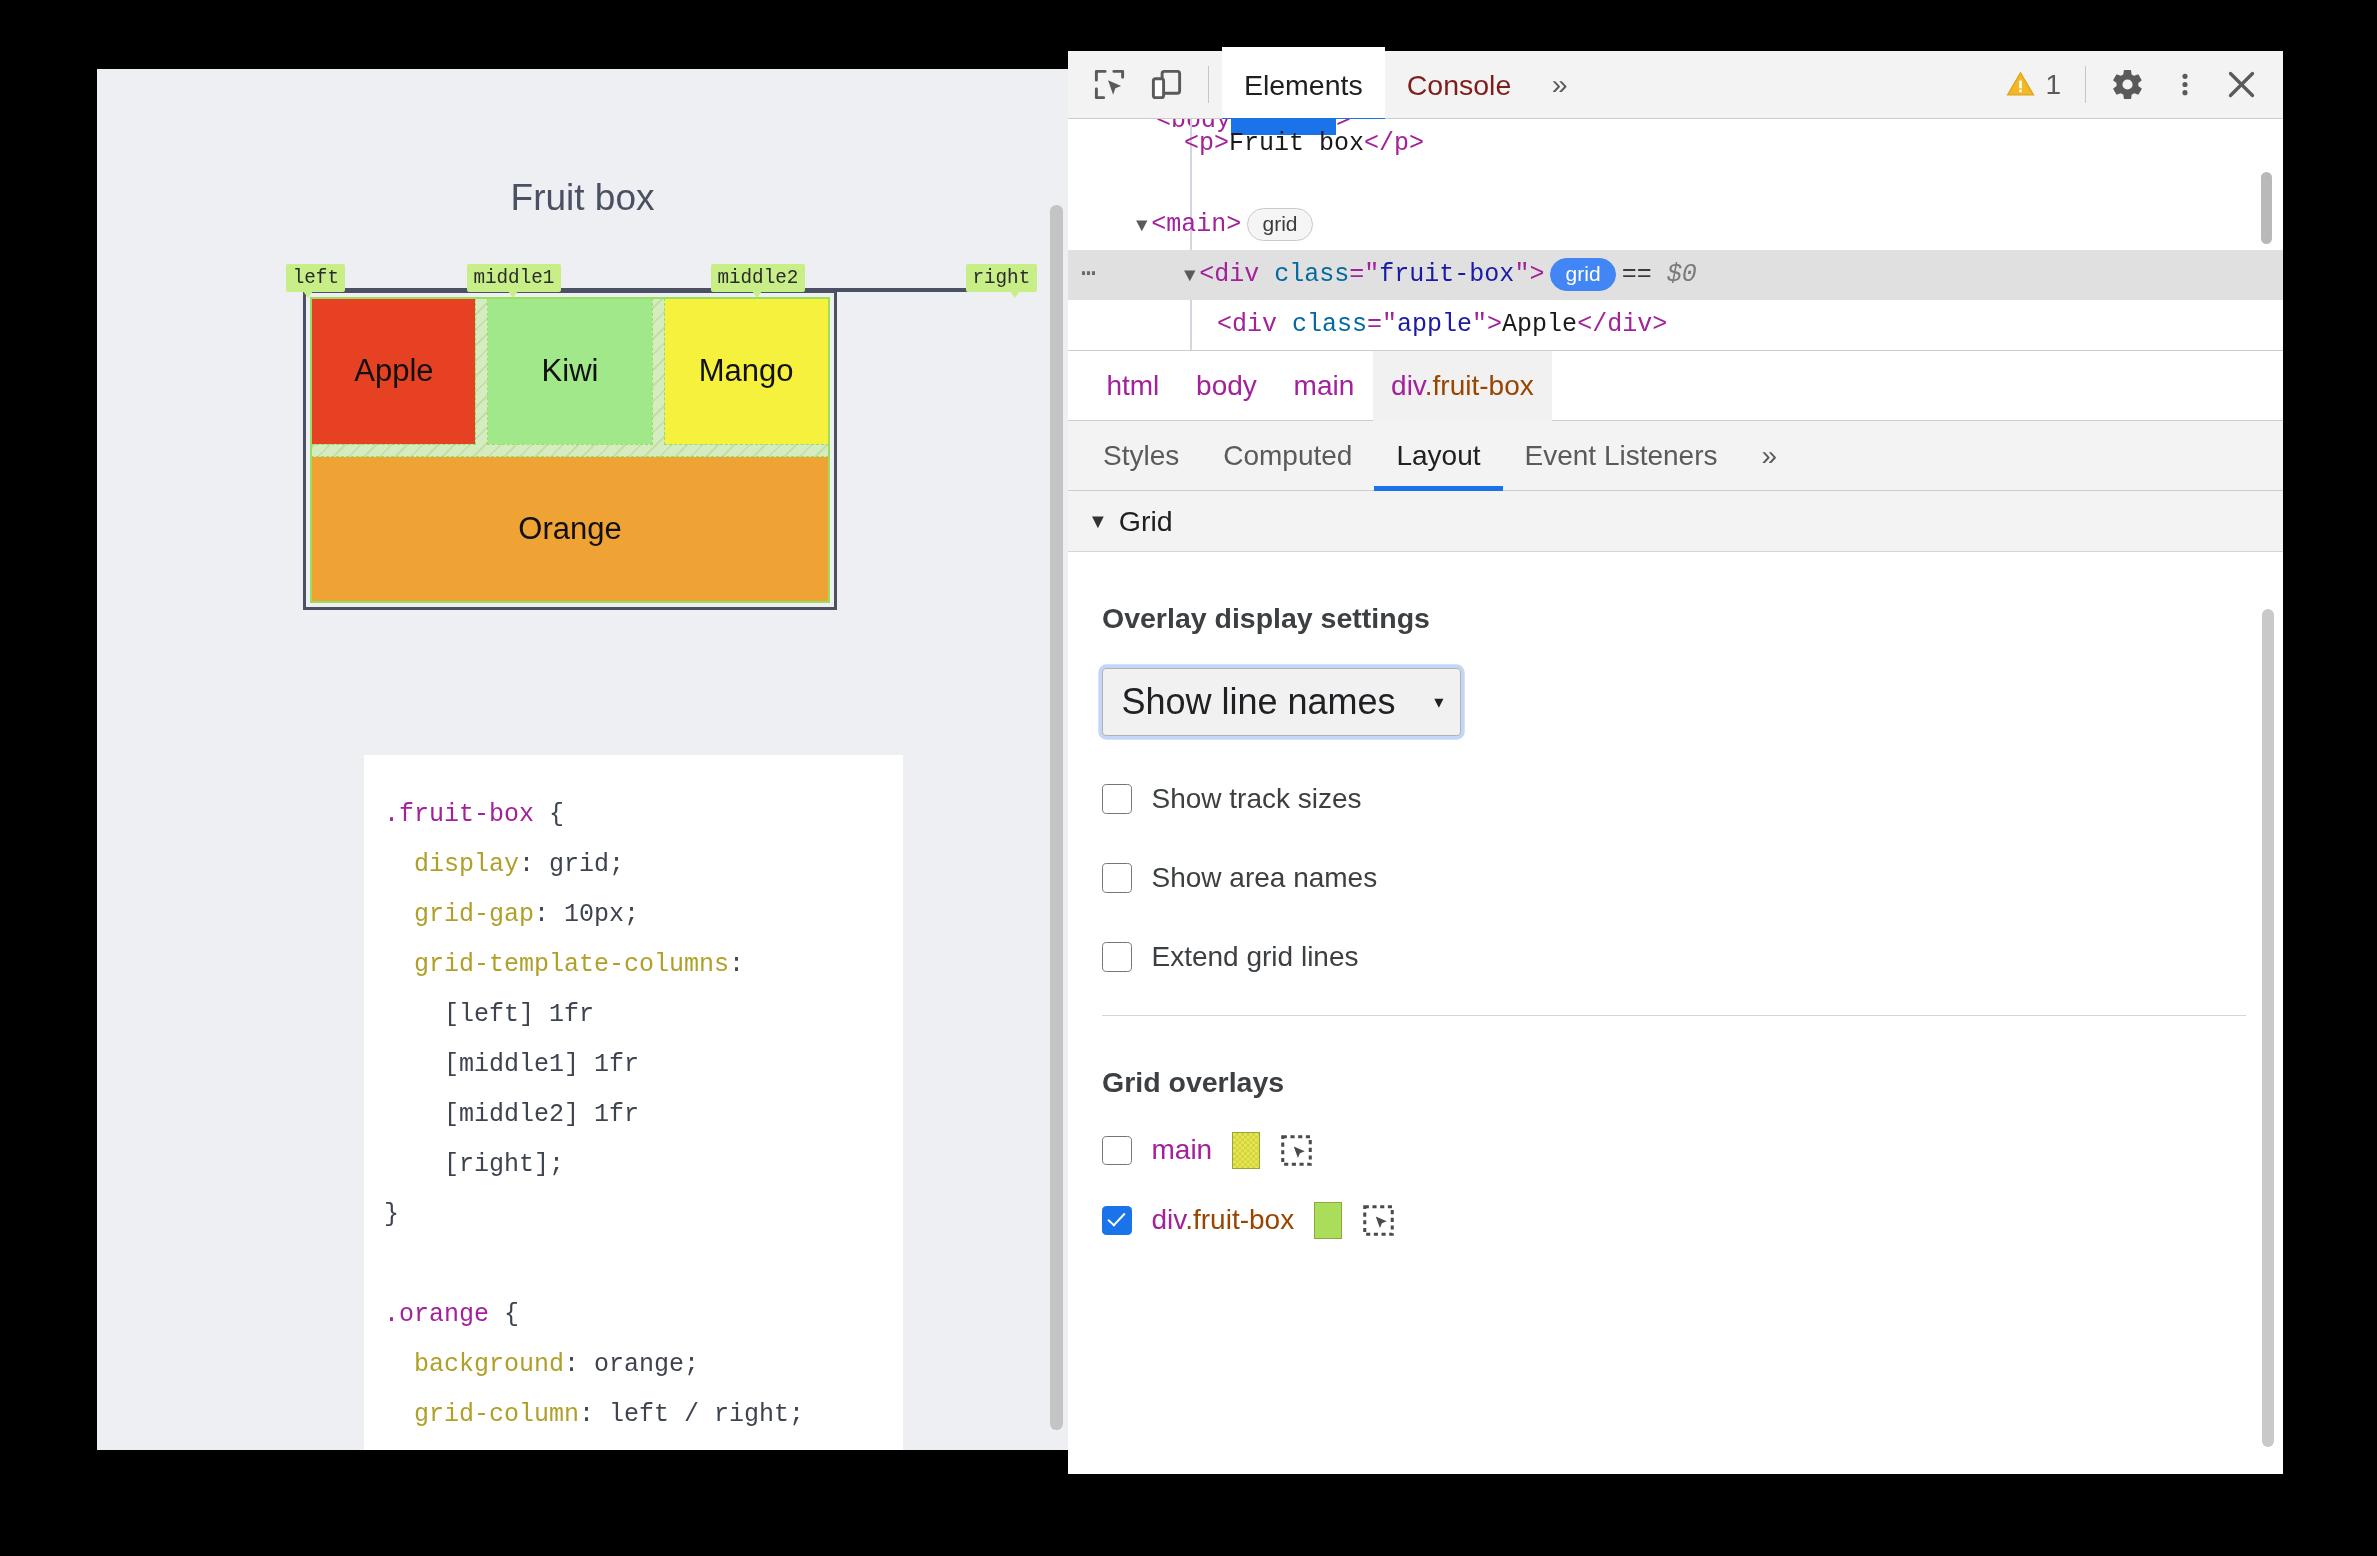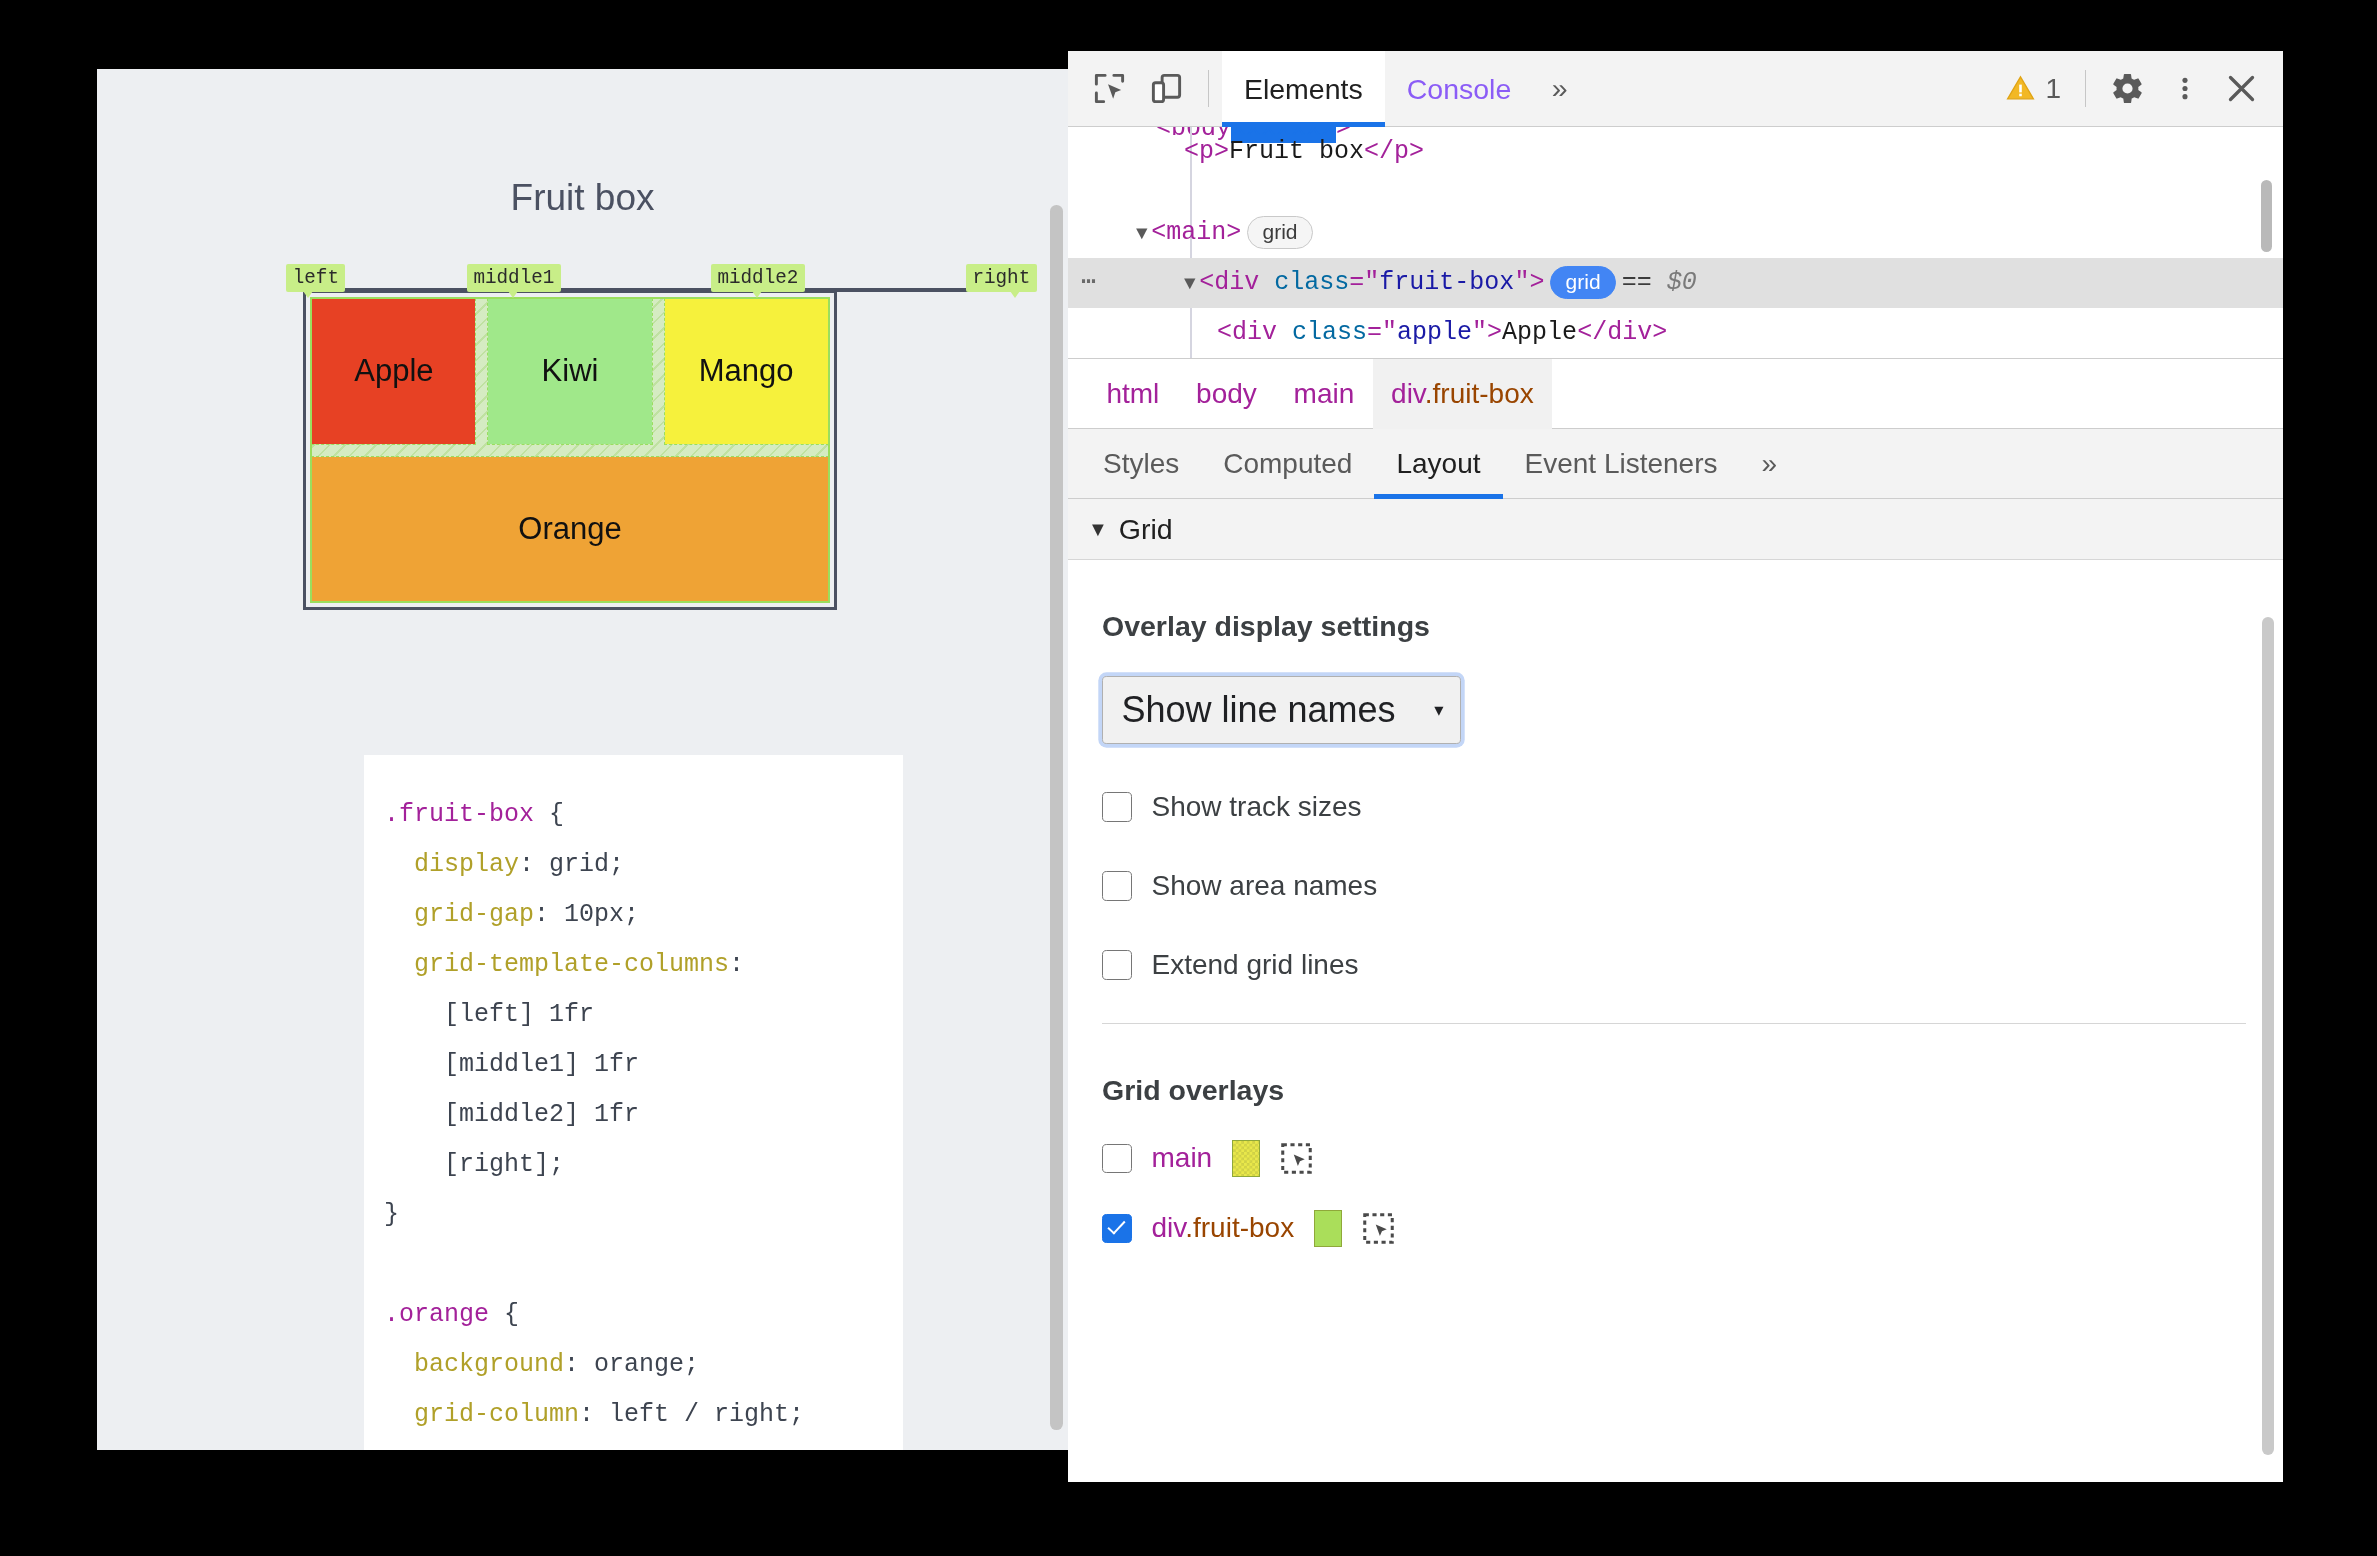--- a/index.html
+++ b/index.html
@@ -140,40 +140,40 @@
     position: absolute;
     left: 1068px; top: 51px;
     width: 1215px; height: 1381px;
     background: #fff;
     font-family: "Liberation Sans", sans-serif;
   }
 
   
   .dt-toolbar {
     position: relative;
-    height: 76px;
+    height: 68px;
     background: #f3f3f3;
     border-bottom: 0.9px solid #cdcdcd;
     display: flex;
     align-items: center;
     padding: 0 13px;
   }
   .tb-btn {
     width: 57px; height: 52px;
     display: flex; align-items: center; justify-content: center;
     border-radius: 3.7px;
   }
   .tb-sep {
     width: 0.9px; height: 37px;
     background: #c6c6c6;
     margin: 0 13px;
   }
   .dt-tab {
     font-size: 28.5px;
-    color: #8b5cf6;
+    color: #7f1d1d;
     padding: 0 22px;
     height: 76px;
     line-height: 76px;
     position: relative;
     white-space: nowrap;
   }
   .dt-tab.active {
     color: #202020;
     background: #fff;
   }

